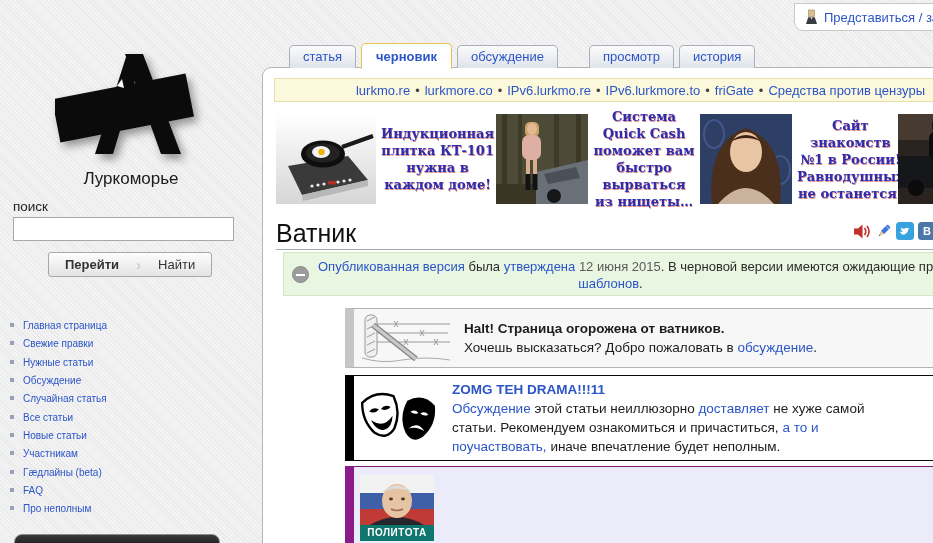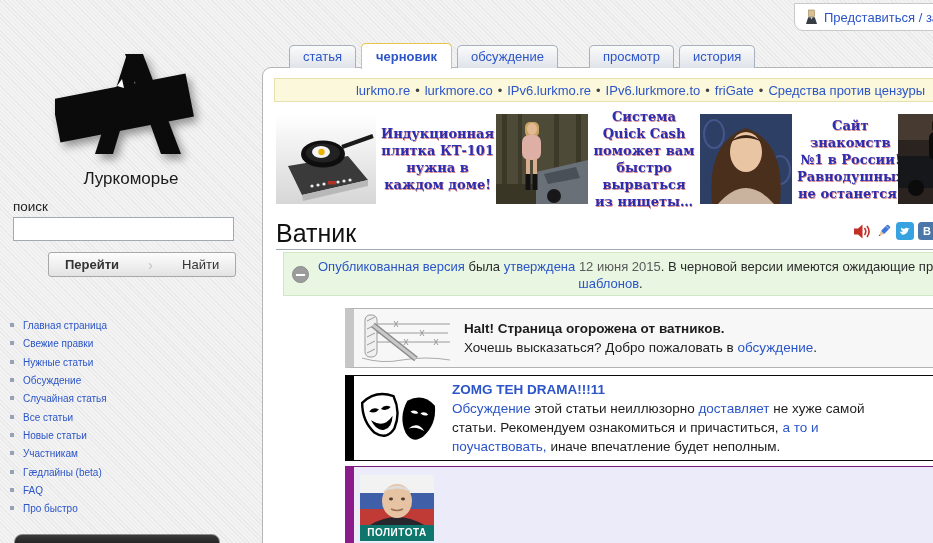--- a/index.html
+++ b/index.html
@@ -64,21 +64,21 @@
   .politota-img{position:relative;width:74px;height:66px;flex:0 0 auto;margin:0 12px 0 6px;}
   .politota-cap{position:absolute;left:0;bottom:0;width:74px;height:16px;background:#0f766e;color:#fff;
     font-size:10px;font-weight:bold;text-align:center;line-height:16px;letter-spacing:.5px;}
 
   
   .logo{position:absolute;left:55px;top:50px;filter:drop-shadow(4px 5px 4px rgba(0,0,0,.38));}
   .site-name{position:absolute;left:0;top:169px;width:262px;text-align:center;font-size:17px;color:#1a1a1a;}
   .search-label{position:absolute;left:13px;top:199px;font-size:13.5px;color:#222;}
   .search-input{position:absolute;left:13px;top:217px;width:211px;height:20px;border:1px solid #a2a9b1;background:#fff;font-size:13px;padding:1px 4px;}
   .btn-group{position:absolute;left:48px;top:252px;height:23px;display:inline-flex;align-items:center;
-    border:1px solid #a8a8a8;border-radius:3px;background:linear-gradient(#fdfdfd,#e3e3e3);font-size:13px;color:#333;gap:12px;}
+    border:1px solid #a8a8a8;border-radius:3px;background:linear-gradient(#fdfdfd,#e3e3e3);font-size:13px;color:#333;}
   .btn-group .btn{padding:2px 16px;}
   .btn-group .go{font-weight:bold;}
   .btn-group .chev{color:#c2c2c2;font-size:15px;padding:0 1px;}
   .nav-pill{position:absolute;left:5px;top:294px;width:232px;height:20px;border:1px solid #c9c9c9;border-radius:11px;
     background:linear-gradient(#fdfdfd,#ececec);font-size:13px;color:#444;line-height:20px;padding-left:10px;box-sizing:border-box;}
   .nav-pill .chevd{position:absolute;right:9px;top:0;color:#b4b4b4;font-size:12px;}
   .nav-list{position:absolute;left:10px;top:320px;width:245px;}
   .nav-item{height:18.35px;font-size:10px;white-space:nowrap;}
   .bullet{display:inline-block;width:4px;height:4px;background:#97a1b7;margin-right:9px;vertical-align:2px;}
   .sidebar-ad{position:absolute;left:14px;top:534px;width:204px;height:16px;border:1px solid #8a8a8a;
@@ -293,18 +293,18 @@
     <div class="nav-item"><span class="bullet"></span><a>Главная страница</a></div>
     <div class="nav-item"><span class="bullet"></span><a>Свежие правки</a></div>
     <div class="nav-item"><span class="bullet"></span><a>Нужные статьи</a></div>
     <div class="nav-item"><span class="bullet"></span><a>Обсуждение</a></div>
     <div class="nav-item"><span class="bullet"></span><a>Случайная статья</a></div>
     <div class="nav-item"><span class="bullet"></span><a>Все статьи</a></div>
     <div class="nav-item"><span class="bullet"></span><a>Новые статьи</a></div>
     <div class="nav-item"><span class="bullet"></span><a>Участникам</a></div>
     <div class="nav-item"><span class="bullet"></span><a>Гæдлайны (beta)</a></div>
     <div class="nav-item"><span class="bullet"></span><a>FAQ</a></div>
-    <div class="nav-item"><span class="bullet"></span><a>Про быстро</a></div>
+    <div class="nav-item"><span class="bullet"></span><a>Про неполным</a></div>
   </div>
 
   <div class="sidebar-ad"></div>
 
 </div>
 
 </body></html>

